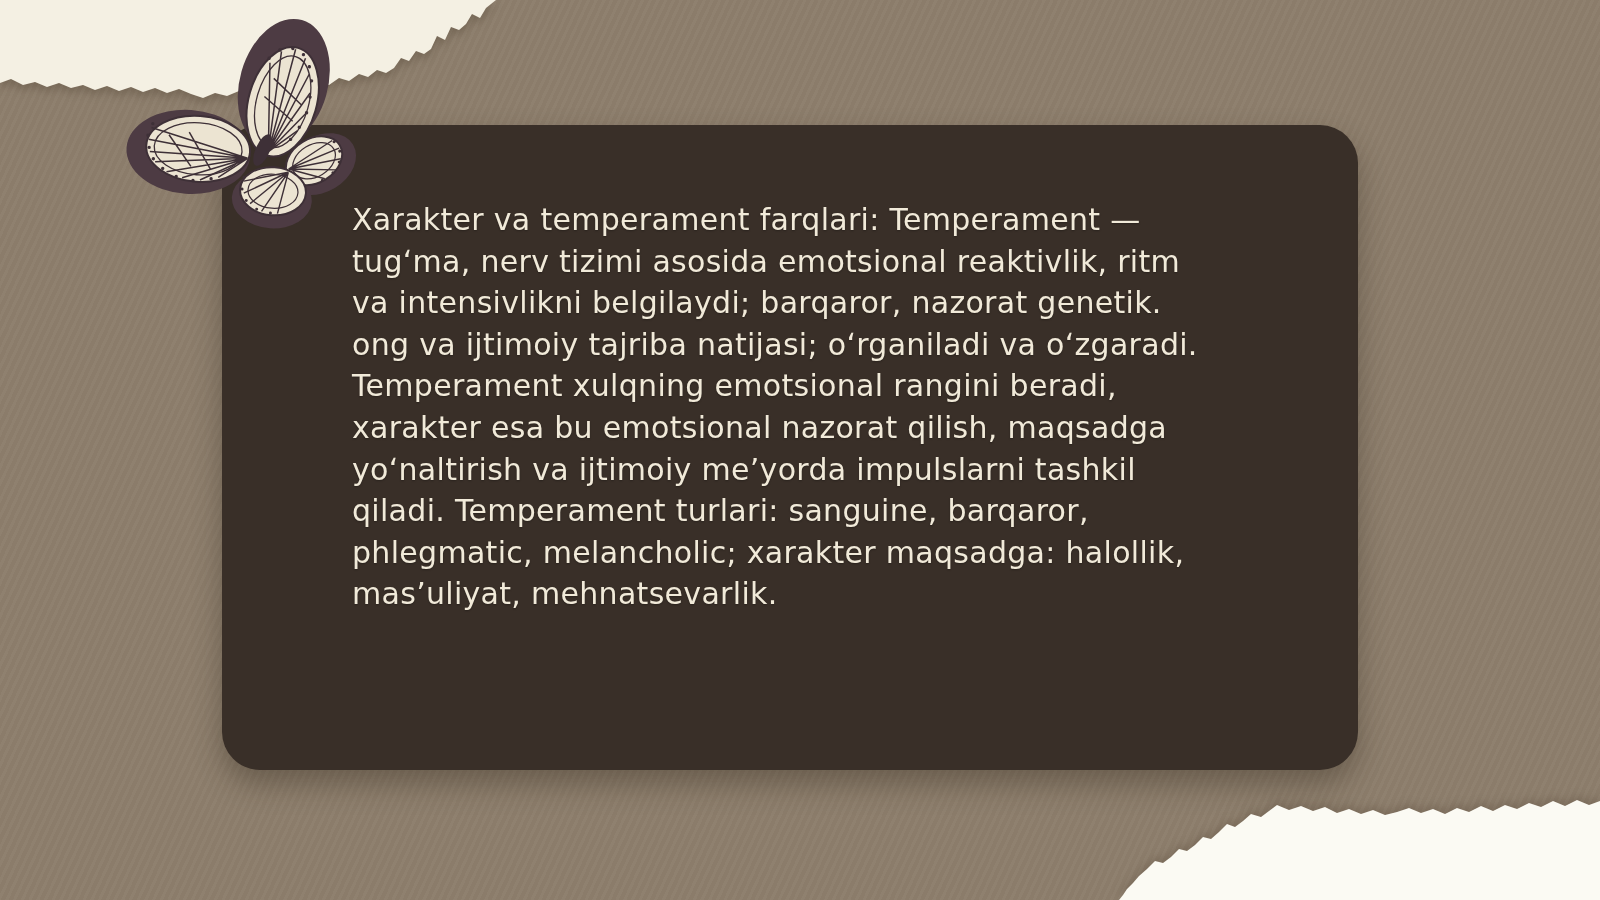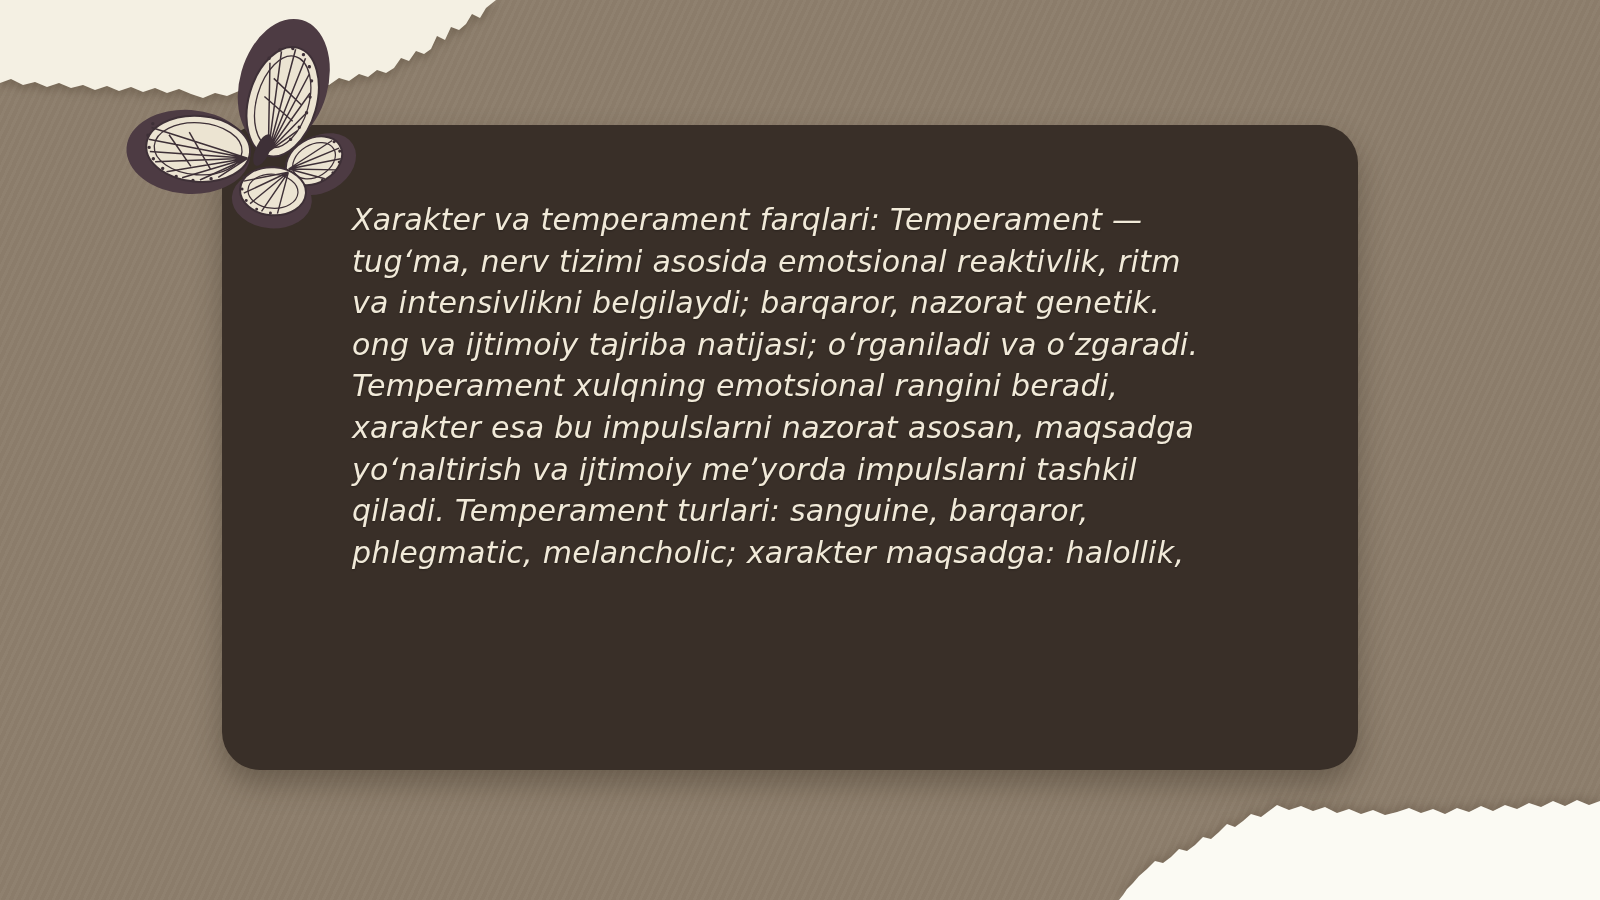--- a/index.html
+++ b/index.html
@@ -55,21 +55,20 @@
   .card-text {
     position: absolute;
     left: 130px;
     top: 74px;
     width: 900px;
     color: #f1ead9;
     font-size: 30px;
     line-height: 41.6px;
     letter-spacing: 0.3px;
     text-shadow: 0 1px 2px rgba(0,0,0,0.28);
-    font-style: italic;
   }
   .card-text .line {
     white-space: nowrap;
   }
   .butterfly {
     position: absolute;
     left: 138px;
     top: 26px;
     width: 210px;
     height: 200px;
@@ -83,24 +82,25 @@
 
 <div class="bg-texture"></div>
 
 <div class="text-card">
   <div class="card-text">
     <div class="line">Xarakter va temperament farqlari: Temperament —</div>
     <div class="line">tugʻma, nerv tizimi asosida emotsional reaktivlik, ritm</div>
     <div class="line">va intensivlikni belgilaydi; barqaror, nazorat genetik.</div>
     <div class="line">ong va ijtimoiy tajriba natijasi; oʻrganiladi va oʻzgaradi.</div>
     <div class="line">Temperament xulqning emotsional rangini beradi,</div>
-    <div class="line">xarakter esa bu impulslarni nazorat asosan, maqsadga</div>
+    <div class="line">xarakter esa bu emotsional nazorat qilish, maqsadga</div>
     <div class="line">yoʻnaltirish va ijtimoiy meʼyorda impulslarni tashkil</div>
     <div class="line">qiladi. Temperament turlari: sanguine, barqaror,</div>
     <div class="line">phlegmatic, melancholic; xarakter maqsadga: halollik,</div>
+    <div class="line">masʼuliyat, mehnatsevarlik.</div>
   </div>
 </div>
 
 <svg class="paper-svg" viewBox="0 0 1600 900" aria-hidden="true">
   <path class="paper-top-path" d="M0 0 H496 L486 8 L480 18 L472 14 L466 24 L459 30 L451 27 L445 40 L437 36 L431 49 L424 54 L416 51 L409 61 L401 58 L394 68 L386 73 L377 70 L368 77 L359 74 L349 81 L339 78 L329 85 L317 82 L306 88 L295 85 L284 90 L273 87 L262 92 L250 95 L239 91 L227 96 L215 93 L203 98 L191 94 L179 89 L167 93 L155 88 L143 92 L131 87 L119 91 L107 86 L95 90 L83 85 L71 88 L59 83 L47 87 L35 82 L23 85 L11 79 L0 83 Z"></path>
   <path class="paper-bottom-path" d="M1600 900 V801 L1589 805 L1577 800 L1565 806 L1553 801 L1541 807 L1529 803 L1517 809 L1505 805 L1493 811 L1481 806 L1469 812 L1457 808 L1445 814 L1433 809 L1421 813 L1409 808 L1397 812 L1385 815 L1373 810 L1361 814 L1349 809 L1337 813 L1325 807 L1313 811 L1301 806 L1289 810 L1277 805 L1269 811 L1261 817 L1251 814 L1243 821 L1235 827 L1227 824 L1219 832 L1211 839 L1203 837 L1195 845 L1187 851 L1179 849 L1171 857 L1163 863 L1155 861 L1147 869 L1139 876 L1133 883 L1127 889 L1123 895 L1119 900 Z"></path>
 </svg>
 
 <svg class="butterfly" viewBox="0 0 210 200" aria-hidden="true">
   <g transform="rotate(-6 105 100)">

